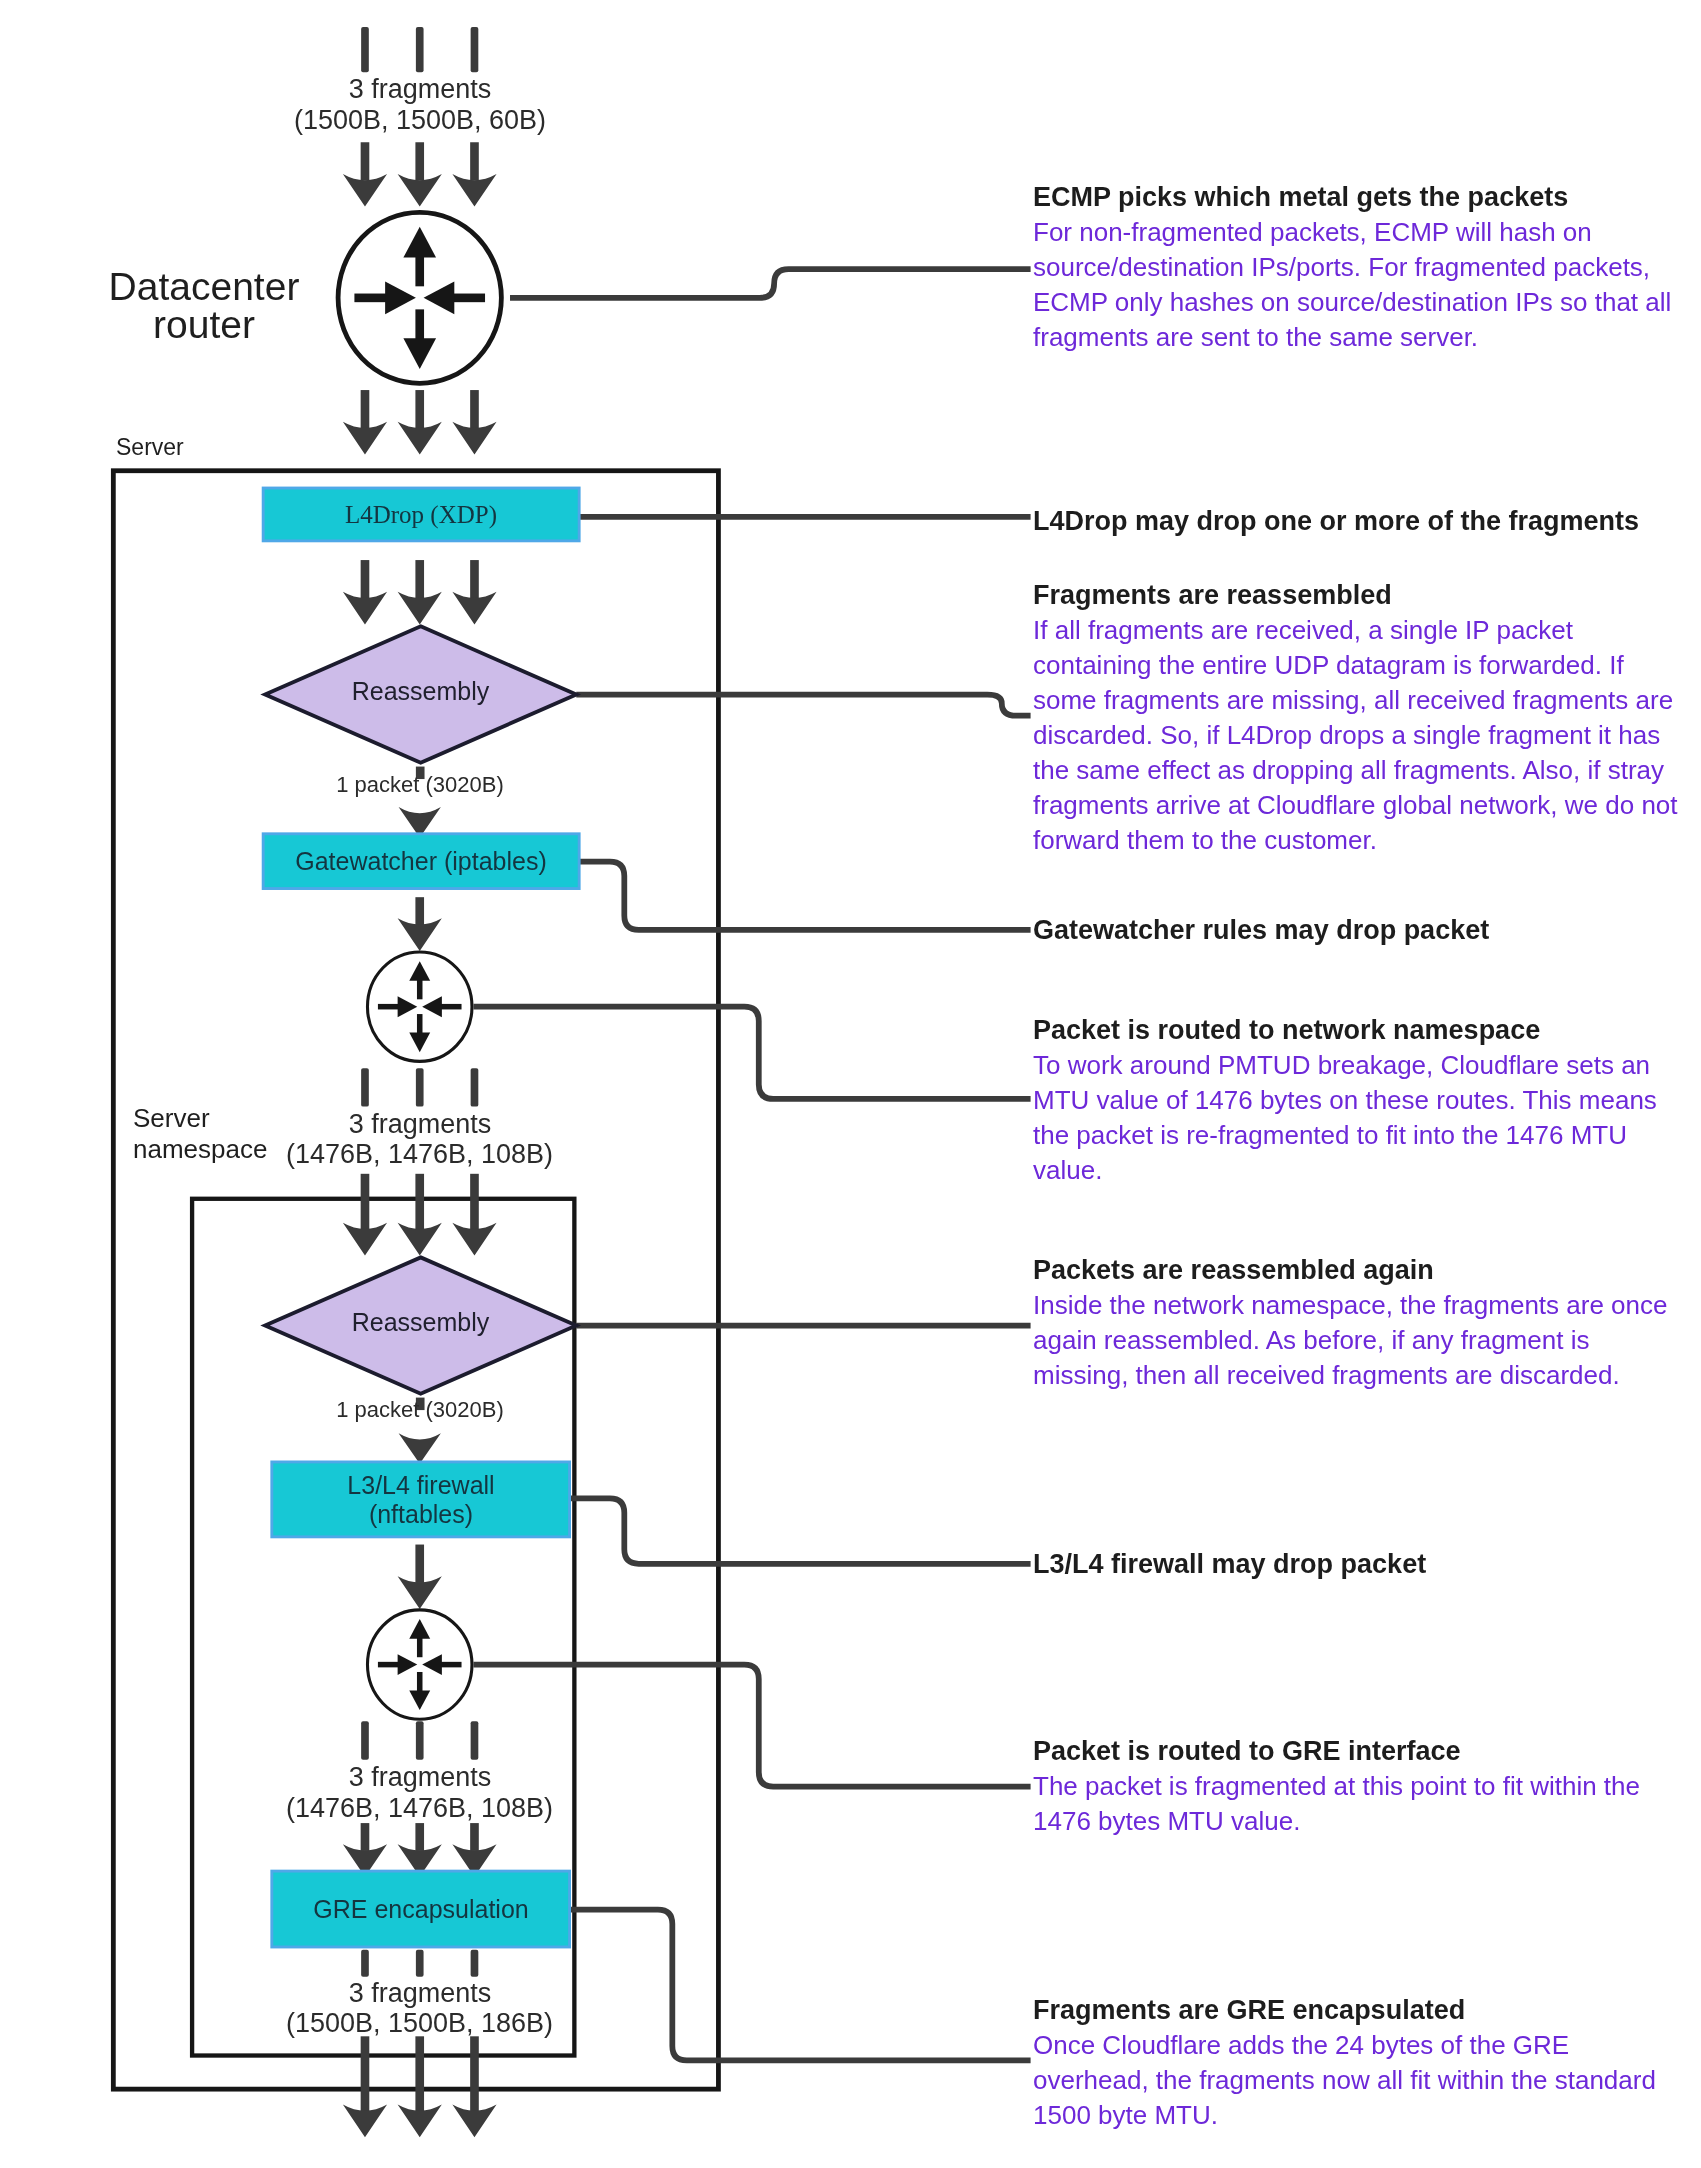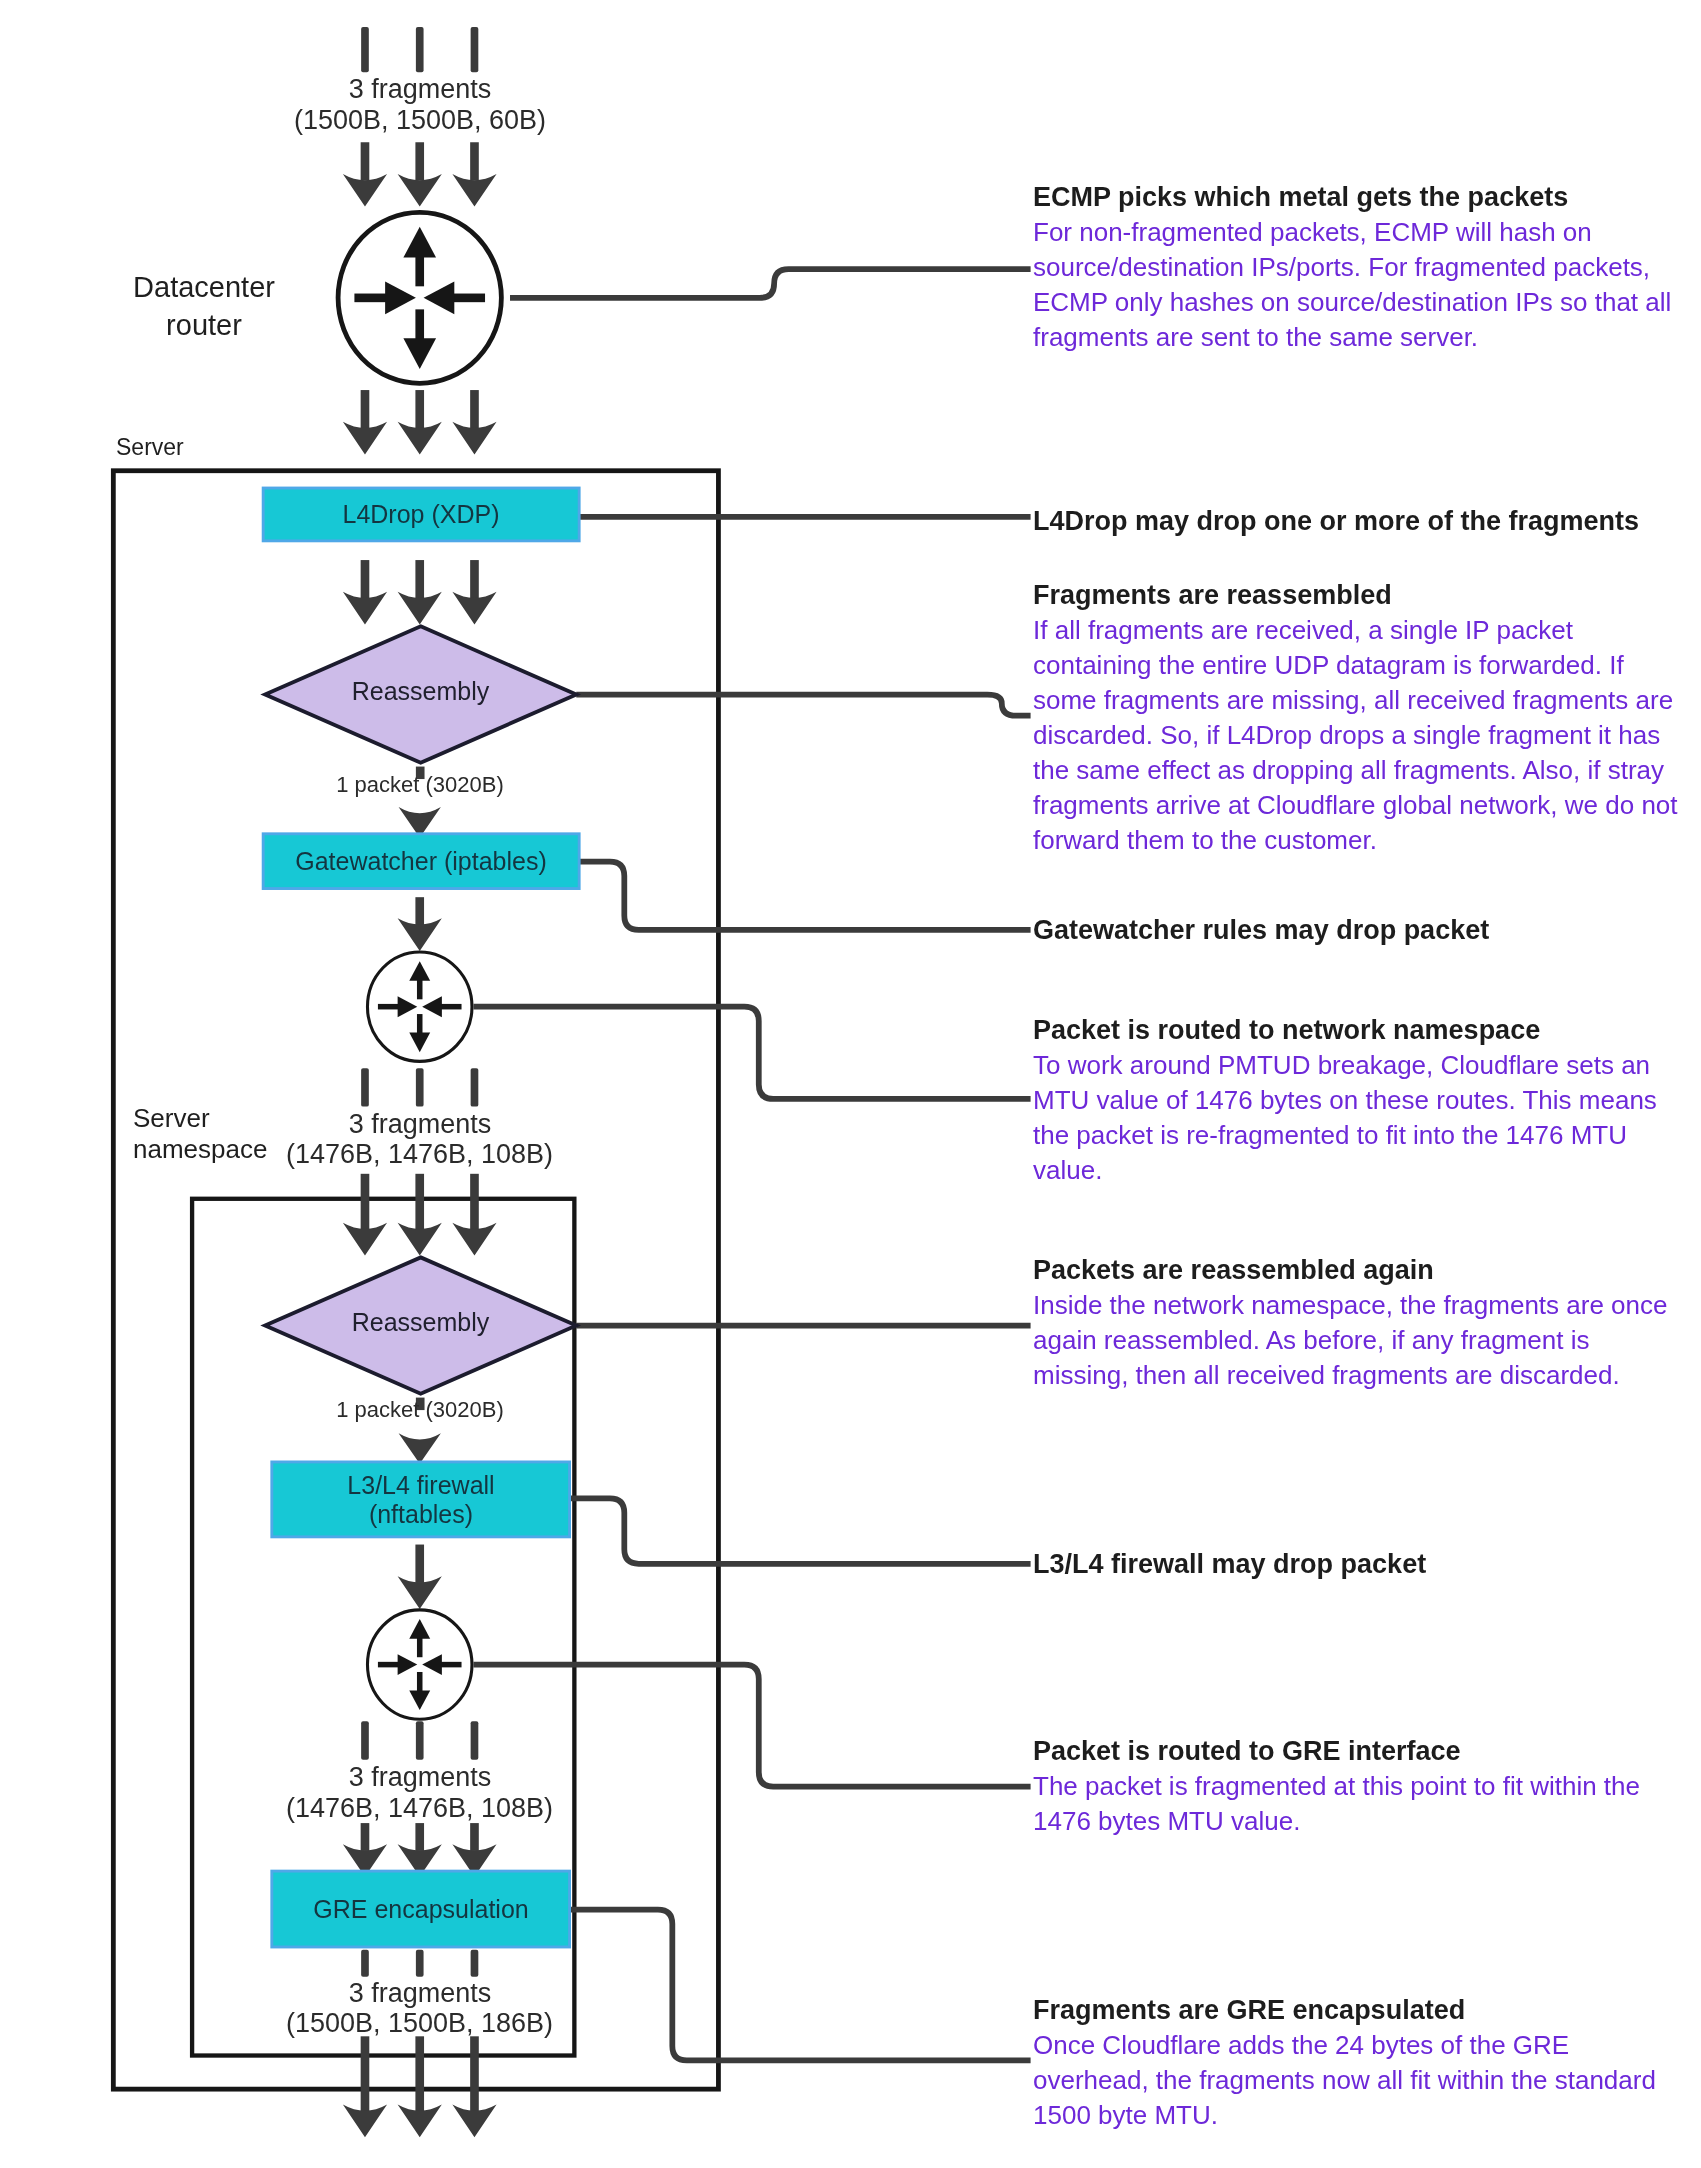--- a/index.html
+++ b/index.html
@@ -17,21 +17,21 @@
   .flow{fill:var(--line);stroke:none;}
   .router-shape{fill:#ffffff;stroke:var(--ink);stroke-width:5;}
   .router-arrow{fill:var(--ink);stroke:none;}
   .frame{fill:none;stroke:var(--ink);}
   .cyanbox{fill:var(--cyan_fill);stroke:var(--cyan_border);stroke-width:3;}
   .diamond{fill:var(--purple_fill);stroke:var(--purple_stroke);stroke-width:4;}
 
   
   .lbl{position:absolute;text-align:center;line-height:1.18;}
   .frag{font-size:27px;color:#2b2b2b;}
-  .dc{font-size:29px;line-height:38px;color:#1f1f1f;}
+  .dc{font-size:39px;line-height:38px;color:#1f1f1f;}
   .server-lab{font-size:23px;text-align:left;color:#1f1f1f;}
   .ns-lab{font-size:26px;line-height:31px;text-align:left;color:#1f1f1f;}
   .packet{font-size:22px;color:#2b2b2b;}
   .boxlab{display:flex;align-items:center;justify-content:center;flex-direction:column;
           font-size:25px;color:#143540;line-height:29px;}
   .diam-lab{font-size:25px;color:#20202e;}
 
   
   .ann{position:absolute;left:1033px;width:653px;}
   .ann h3{margin:0;font-size:27px;line-height:35px;font-weight:700;color:#1d1d1d;}
@@ -171,21 +171,21 @@
   <div class="lbl frag" style="left:276px;top:74px;width:288px;">3 fragments</div>
   <div class="lbl frag" style="left:228px;top:105px;width:384px;">(1500B, 1500B, 60B)</div>
 
   <div class="lbl dc" style="left:108px;top:268px;width:192px;">
     <div>Datacenter</div>
     <div>router</div>
   </div>
 
   <div class="lbl server-lab" style="left:116px;top:434px;width:154px;">Server</div>
 
-  <div class="lbl boxlab" style="left:263px;top:488px;width:316px;height:53px;">L4Drop (XDP)</div>
+  <div class="lbl boxlab" style="left:263px;top:488px;width:316px;height:53px;font-family:Liberation Serif, serif;">L4Drop (XDP)</div>
 
   <div class="lbl diam-lab" style="left:265px;top:677px;width:311px;">Reassembly</div>
 
   <div class="lbl packet" style="left:252px;top:772px;width:336px;">1 packet (3020B)</div>
 
   <div class="lbl boxlab" style="left:263px;top:834px;width:316px;height:55px;">Gatewatcher (iptables)</div>
 
   <div class="lbl frag" style="left:276px;top:1109px;width:288px;">3 fragments</div>
   <div class="lbl frag" style="left:218px;top:1139px;width:403px;">(1476B, 1476B, 108B)</div>
 

